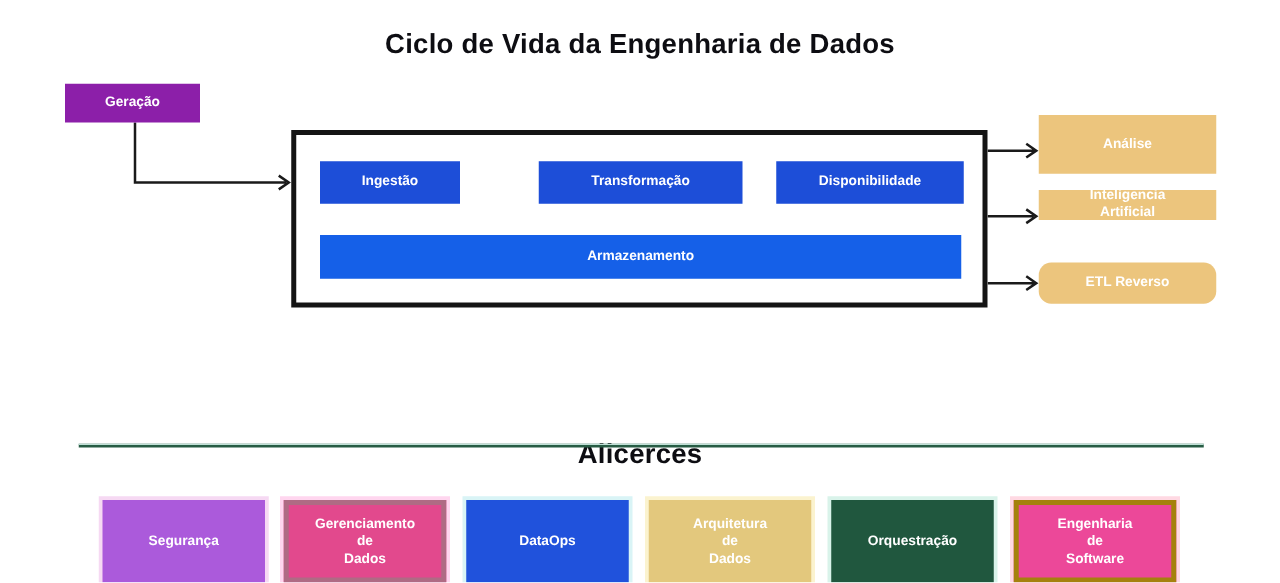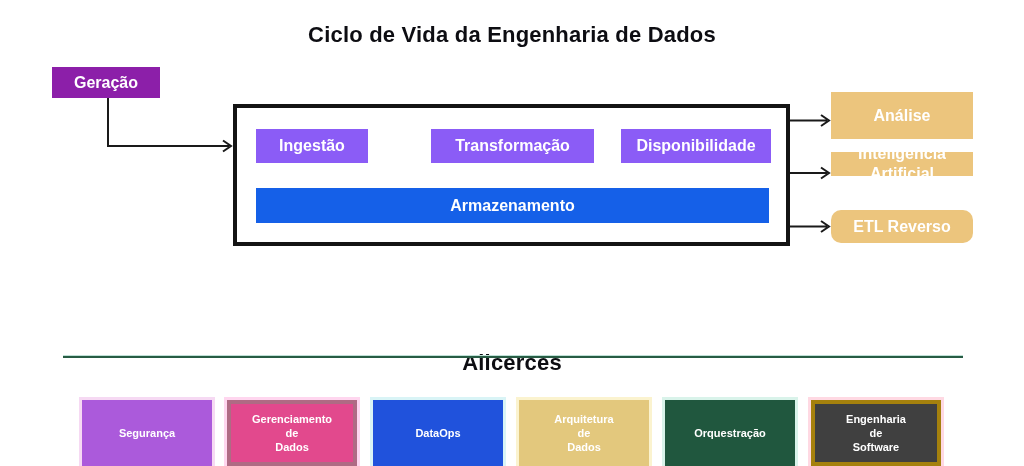--- a/index.html
+++ b/index.html
@@ -14,49 +14,49 @@
     position:absolute;left:0;right:0;
     text-align:center;
     font-size:22px;font-weight:700;color:#0d0d12;
     letter-spacing:.2px;
   }
   .h-main{top:22px;}
   .h-alicerces{top:310px;margin-top:40px;}
   .box{
     position:absolute;
     display:flex;align-items:center;justify-content:center;
-    color:#ffffff;font-size:16px;font-weight:600;
+    color:#ffffff;font-size:11px;font-weight:600;
     text-align:center;white-space:pre-line;line-height:1.25;
     box-sizing:border-box;
   }
   .geracao{left:52px;top:67px;width:108px;height:31px;background:#8c1fa9;}
   .pipeline{
     position:absolute;left:233px;top:104px;width:557px;height:142px;
     border:4px solid #141414;background:#ffffff;box-sizing:border-box;
   }
-  .stage{background:#8b5cf6;top:21px;height:34px;justify-content:center;}
+  .stage{background:#1d4ed8;top:21px;height:34px;justify-content:center;}
   .st0{left:19px;width:112px;}
   .st1{left:194px;width:163px;}
   .st2{left:384px;width:150px;}
   .storage{left:19px;top:80px;width:513px;height:35px;background:#1560e8;}
   .tan{left:831px;width:142px;background:#ecc57d;}
   .out0{top:92px;height:47px;}
   .out1{top:152px;height:24px;}
   .out2{top:210px;height:33px;border-radius:10px;}
   .divider{
     position:absolute;left:63px;top:355px;width:900px;height:3px;
     background:#275c44;border-top:1px solid #bfe0d6;box-sizing:border-box;
   }
   .pillar{top:400px;width:130px;height:66px;font-size:11px;line-height:1.3;}
   .p0{left:82px;background:#ab5adb;box-shadow:0 0 0 3px #f6d9f3;}
   .p1{left:227px;background:#e2498d;border:4px solid #af6b84;box-shadow:0 0 0 3px #ffd6ef;}
   .p2{left:373px;background:#2052dc;box-shadow:0 0 0 3px #d9f4f6;}
   .p3{left:519px;background:#e3c87d;box-shadow:0 0 0 3px #fbf3cf;}
   .p4{left:665px;background:#20573e;box-shadow:0 0 0 3px #d9f3ea;}
-  .p5{left:811px;background:#404040;border:4px solid #a5810d;box-shadow:0 0 0 3px #ffd9e3;}
+  .p5{left:811px;background:#ec4899;border:4px solid #a5810d;box-shadow:0 0 0 3px #ffd9e3;}
   .arrows{
     position:absolute;left:0;top:0;width:1024px;height:466px;
     pointer-events:none;
   }
   .arrows path{stroke:#1a1a1a;stroke-width:2;fill:none;}
 </style>
 </head>
 <body>
 
 <div class="canvas">

